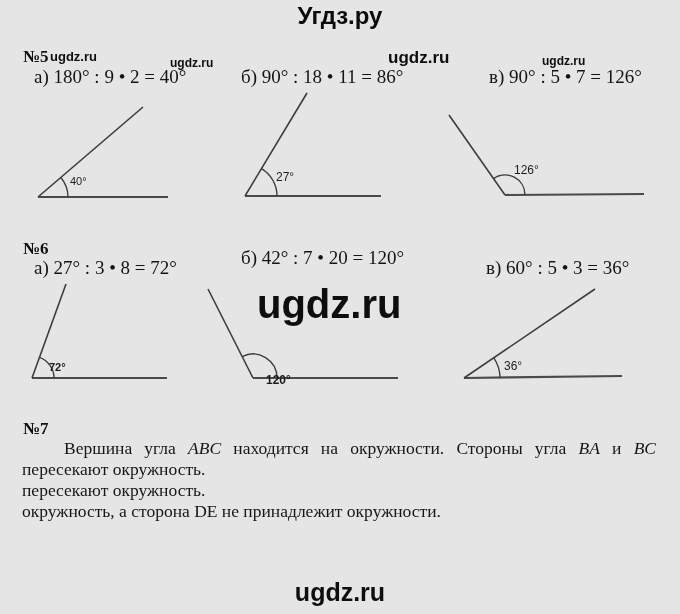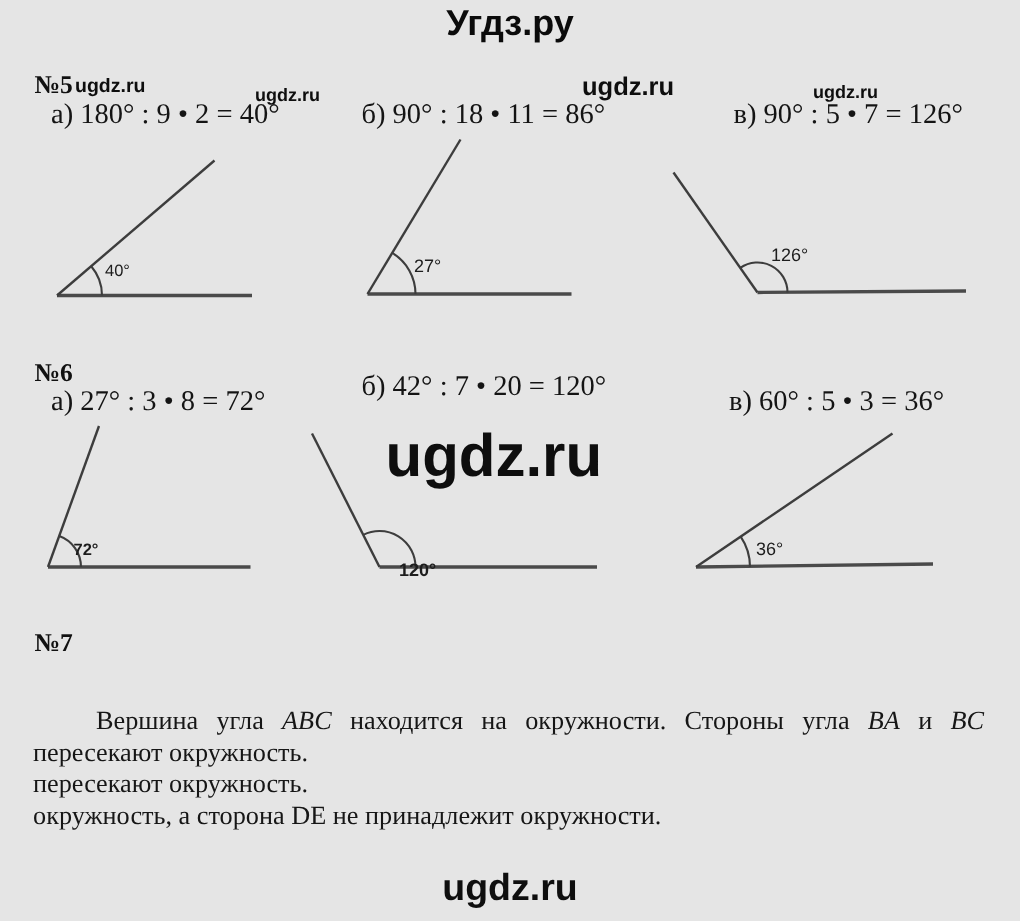--- a/index.html
+++ b/index.html
@@ -86,21 +86,21 @@
   <div id="diagram-labels">
       <span class="dlabel" style="left: 70px; top: 176px; font-size: 11px;">40°</span>
       <span class="dlabel" style="left: 276px; top: 171px; font-size: 12px;">27°</span>
       <span class="dlabel" style="left: 514px; top: 164px; font-size: 12px;">126°</span>
       <span class="dlabel b" style="left: 49px; top: 362px; font-size: 11px;">72°</span>
       <span class="dlabel b" style="left: 266px; top: 346px; font-size: 12px; margin-top: 28px;">120°</span>
       <span class="dlabel" style="left: 504px; top: 360px; font-size: 12px;">36°</span>
     </div>
 
   <div class="sec-label" id="p7-label" style="left: 23px; top: 419px;">№7</div>
-  <div id="p7-lines" style="top: 438px; margin-top: 32px;">
+  <div id="p7-lines" style="top: 438px;">
       <div class="tline just ind"><span>Вершина угла </span><i>ABC</i><span> находится на окружности. Стороны угла </span><i>BA</i><span> и </span><i>BC</i></div>
       <div class="tline"><span>пересекают окружность.</span></div>
       <div class="tline"><span>пересекают окружность.</span></div>
       <div class="tline"><span>окружность, а сторона DE не принадлежит окружности.</span></div>
     </div>
 
   <div id="footer">ugdz.ru</div>
 </div>
 
 </body></html>

